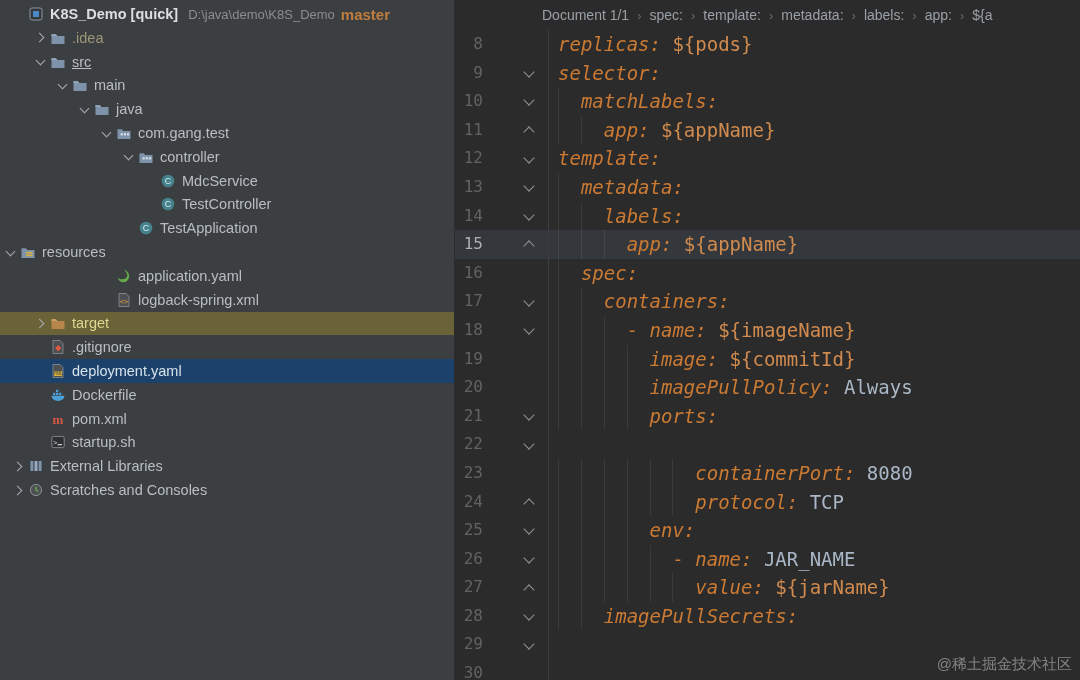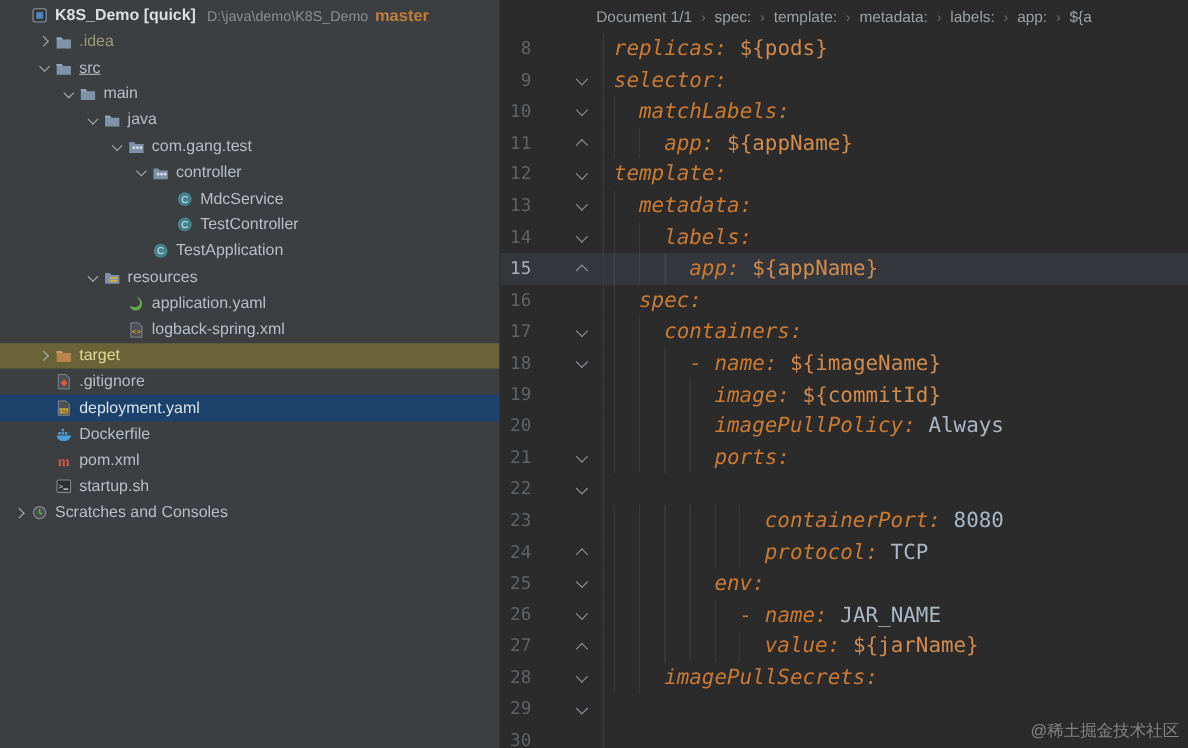--- a/index.html
+++ b/index.html
@@ -172,21 +172,21 @@
         <div class="trow" style="padding-left: 118px;">
           <span class="chev"></span>
           <span class="icon">
             <svg viewBox="0 0 16 16">
               <circle cx="8" cy="8" r="6.3" fill="#45828e"></circle>
               <text x="8" y="11.2" font-size="9" fill="#d8e8ec" text-anchor="middle" font-family="Liberation Sans,sans-serif">C</text>
             </svg>
           </span>
           <span class="lbl">TestApplication</span>
         </div>
-        <div class="trow" style="padding-left: 74px;">
+        <div class="trow" style="">
           <span class="chev down">
             <i></i>
           </span>
           <span class="icon">
             <svg viewBox="0 0 16 16">
               <path d="M1.5 4.2h4.3l1.5 1.8h7.2v8H1.5z" fill="#7e93a9"></path>
               <rect x="6" y="8" width="6.5" height="1.6" fill="#d9b23c"></rect>
               <rect x="6" y="10.6" width="6.5" height="1.6" fill="#d9b23c"></rect>
             </svg>
           </span>
@@ -269,20 +269,33 @@
         <div class="trow" style="padding-left: 30px;">
           <span class="chev"></span>
           <span class="icon">
             <svg viewBox="0 0 16 16">
               <rect x="1.8" y="2.4" width="12.4" height="11.2" rx="1.5" fill="#2d2f30" stroke="#808690"></rect>
               <text x="5.4" y="10.6" font-size="7" fill="#c8cdd2" text-anchor="middle" font-family="DejaVu Sans Mono,monospace">&gt;</text>
               <rect x="7.6" y="10" width="4.4" height="1.3" fill="#c8cdd2"></rect>
             </svg>
           </span>
           <span class="lbl">startup.sh</span>
+        </div>
+        <div class="trow" style="padding-left: 8px;">
+          <span class="chev right">
+            <i></i>
+          </span>
+          <span class="icon">
+            <svg viewBox="0 0 16 16">
+              <rect x="2.4" y="3" width="3" height="10" fill="#7e93a9"></rect>
+              <rect x="6.5" y="3" width="3" height="10" fill="#97aabf"></rect>
+              <rect x="10.6" y="3" width="3" height="10" fill="#7e93a9"></rect>
+            </svg>
+          </span>
+          <span class="lbl">External Libraries</span>
         </div>
         <div class="trow" style="padding-left: 8px;">
           <span class="chev right">
             <i></i>
           </span>
           <span class="icon">
             <svg viewBox="0 0 16 16">
               <circle cx="8" cy="8" r="5.6" fill="#4c5052" stroke="#8b9198"></circle>
               <path d="M8 4.8v3.2l2.3 1.4" stroke="#65b151" stroke-width="1.3" fill="none"></path>
             </svg>

